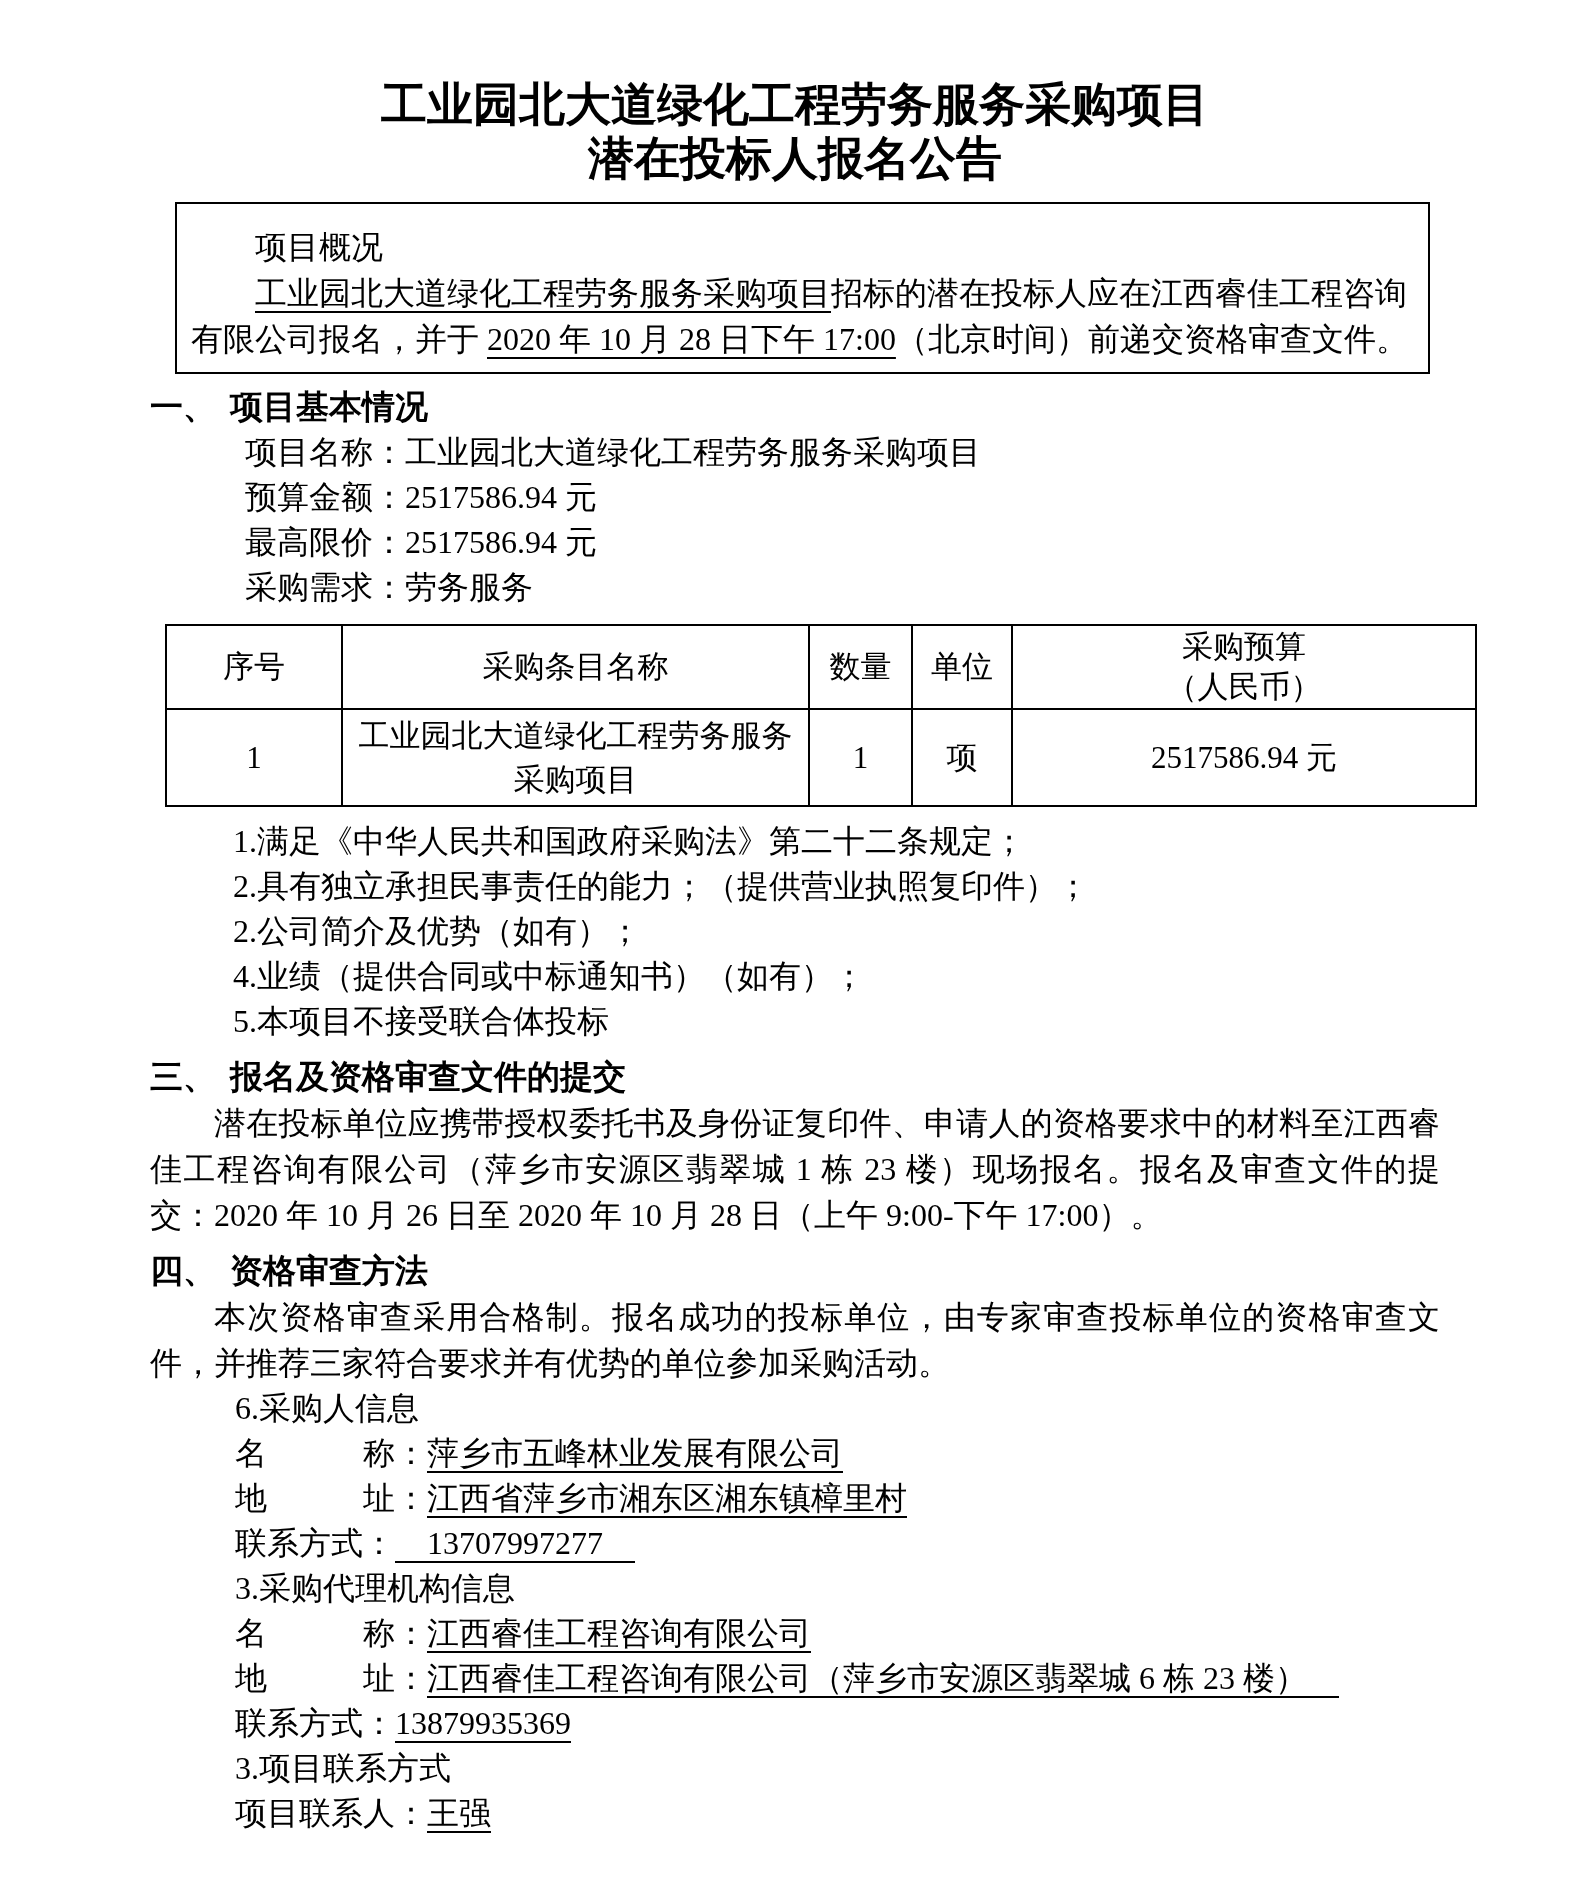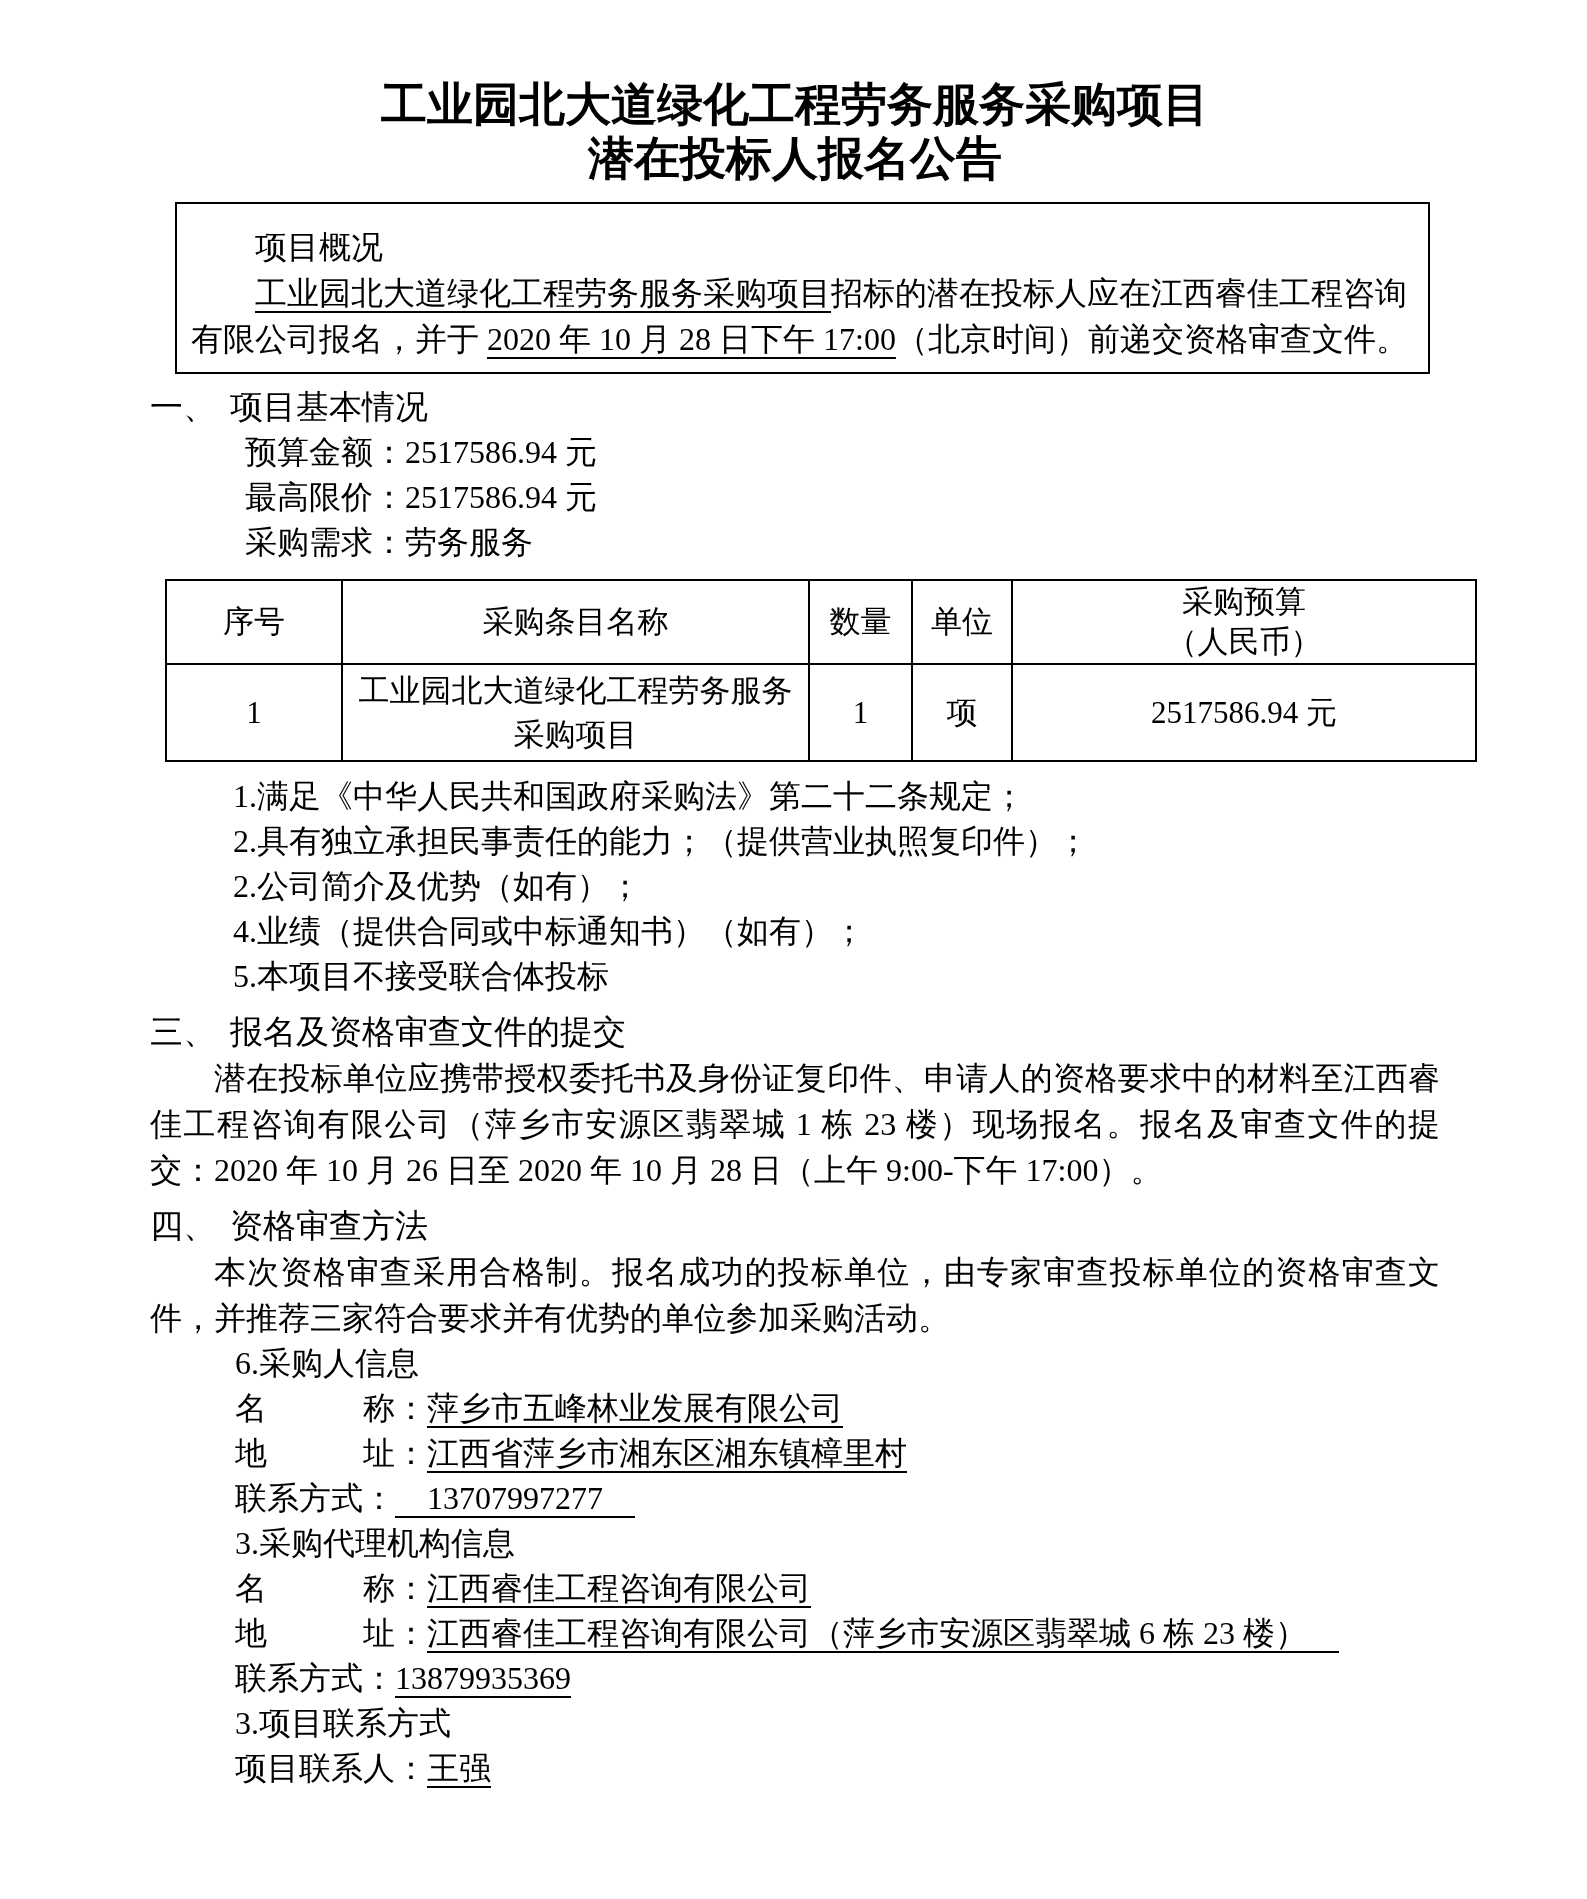--- a/index.html
+++ b/index.html
@@ -14,21 +14,21 @@
     border:2px solid #000;margin:16px 10px 0 25px;padding:20px 14px 10px 14px;
     font-size:32px;line-height:46px;
   }
   .obox p{margin:0;text-indent:2em;}
   .u{
     text-decoration:underline;
     text-decoration-thickness:2px;
     text-underline-offset:7px;
     white-space:pre;
   }
-  .sec{margin:10px 0 0 0;font-size:33px;font-weight:normal;line-height:46px;}
+  .sec{margin:10px 0 0 0;font-size:33px;font-weight:bold;line-height:46px;}
   .sec .num{display:inline-block;margin-right:14px;}
   .bline{margin:0 0 0 95px;font-size:32px;line-height:45px;}
   .litem{margin:0 0 0 83px;font-size:32px;line-height:45px;}
   .para{margin:0;font-size:32px;line-height:46px;text-indent:2em;text-align:justify;}
   .ptable{
     border-collapse:collapse;table-layout:fixed;width:1310px;
     margin:14px 0 12px 15px;font-size:31px;
   }
   .ptable th,.ptable td{
     border:2px solid #000;text-align:center;vertical-align:middle;
@@ -52,20 +52,21 @@
   </h1>
 
   <div class="obox">
     <p>项目概况</p>
     <p><span class="u">工业园北大道绿化工程劳务服务采购项目</span><span>招标的潜在投标人应在江西睿佳工程咨询有限公司报名，并于 </span><span class="u">2020 年 10 月 28 日下午 17:00</span><span>（北京时间）前递交资格审查文件。</span></p>
   </div>
 
   <div class="sec">
     <span class="num">一、</span><span>项目基本情况</span>
   </div>
+  <p class="bline">项目名称：工业园北大道绿化工程劳务服务采购项目</p>
   <p class="bline">预算金额：2517586.94 元</p>
   <p class="bline">最高限价：2517586.94 元</p>
   <p class="bline">采购需求：劳务服务</p>
 
   <table class="ptable">
     <colgroup>
       <col style="width:176px">
         <col style="width:467px">
         <col style="width:103px">
         <col style="width:100px">

